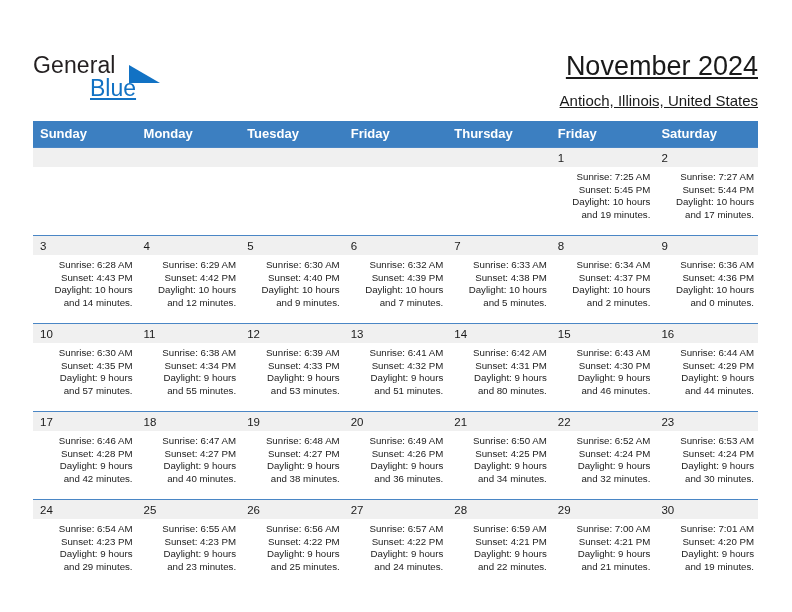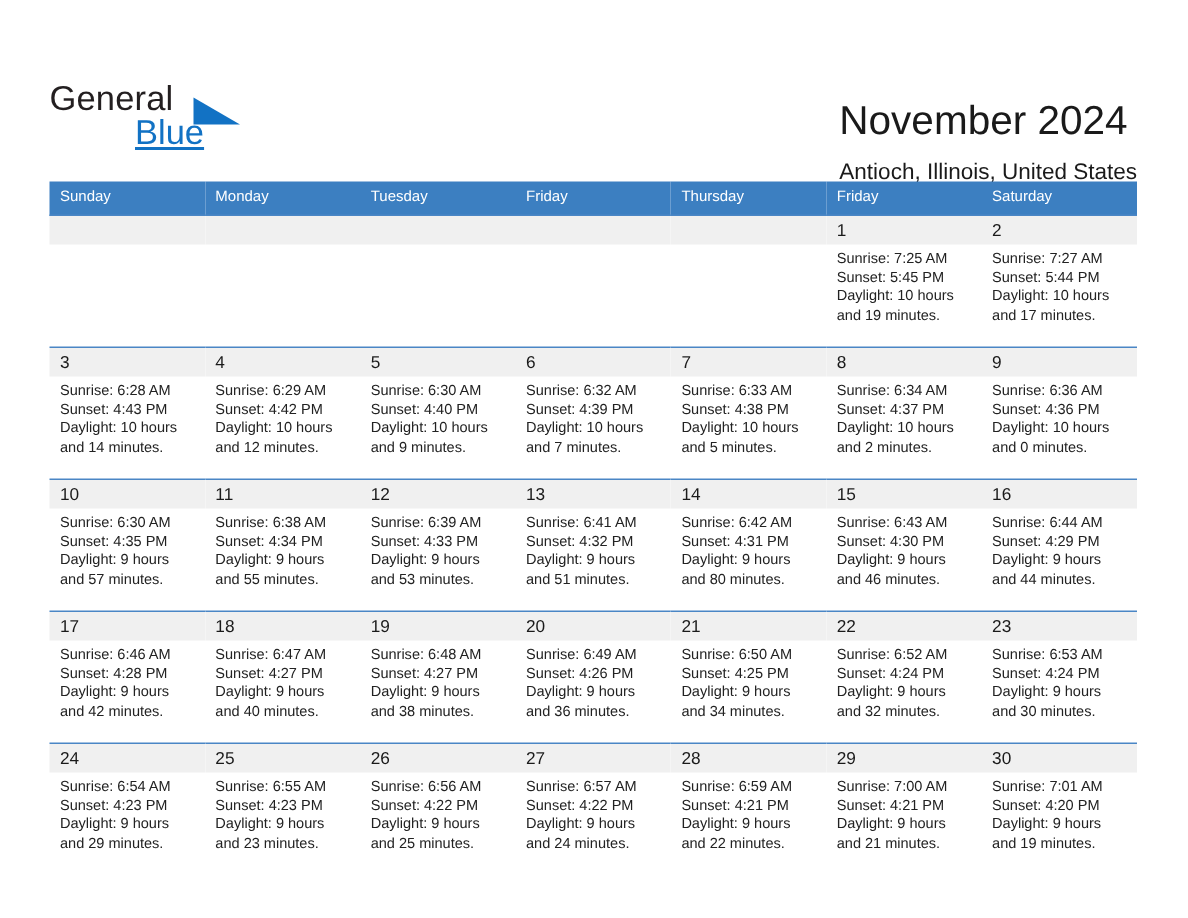--- a/index.html
+++ b/index.html
@@ -61,21 +61,23 @@
     top: 13px;
     width: 0;
     height: 0;
     border-left: 31px solid #1272c4;
     border-top: 18px solid transparent;
   }
 
   .title-block {
     position: absolute;
     right: 0;
-    top: 17px;
+    top: 3px;
+    text-align: right;
+    text-decoration: underline;
   }
   .cal-title {
     font-size: 27px;
     font-weight: normal;
     color: #1a1a1a;
     line-height: 34px;
     white-space: nowrap;
   }
   .cal-location {
     font-size: 15px;
@@ -90,22 +92,22 @@
     position: absolute;
     left: 33px;
     top: 105px;
     width: 725px;
     border-collapse: collapse;
     table-layout: fixed;
   }
   .calendar th {
     background: #3c7fc1;
     color: #ffffff;
-    font-size: 10px;
-    font-weight: normal;
+    font-size: 13px;
+    font-weight: bold;
     text-align: left;
     padding: 5px 0 6px 7px;
     height: 22px;
     border: none;
   }
   .calendar td {
     vertical-align: top;
     padding: 0;
     height: 88px;
     border-top: 1px solid #3c7fc1;
@@ -123,20 +125,21 @@
     font-size: 11.5px;
     color: #1a1a1a;
     line-height: 16px;
   }
   .daynum-band.empty { color: transparent; }
   .cell-body {
     padding: 4px 4px 0 7px;
     font-size: 9.7px;
     line-height: 12.6px;
     color: #222222;
+    text-align: right;
   }
   .cell-body div { white-space: nowrap; }
   td.empty-cell .cell-body { visibility: hidden; }
 </style>
 </head>
 <body>
 
 <div id="page">
 
   <div class="header">

